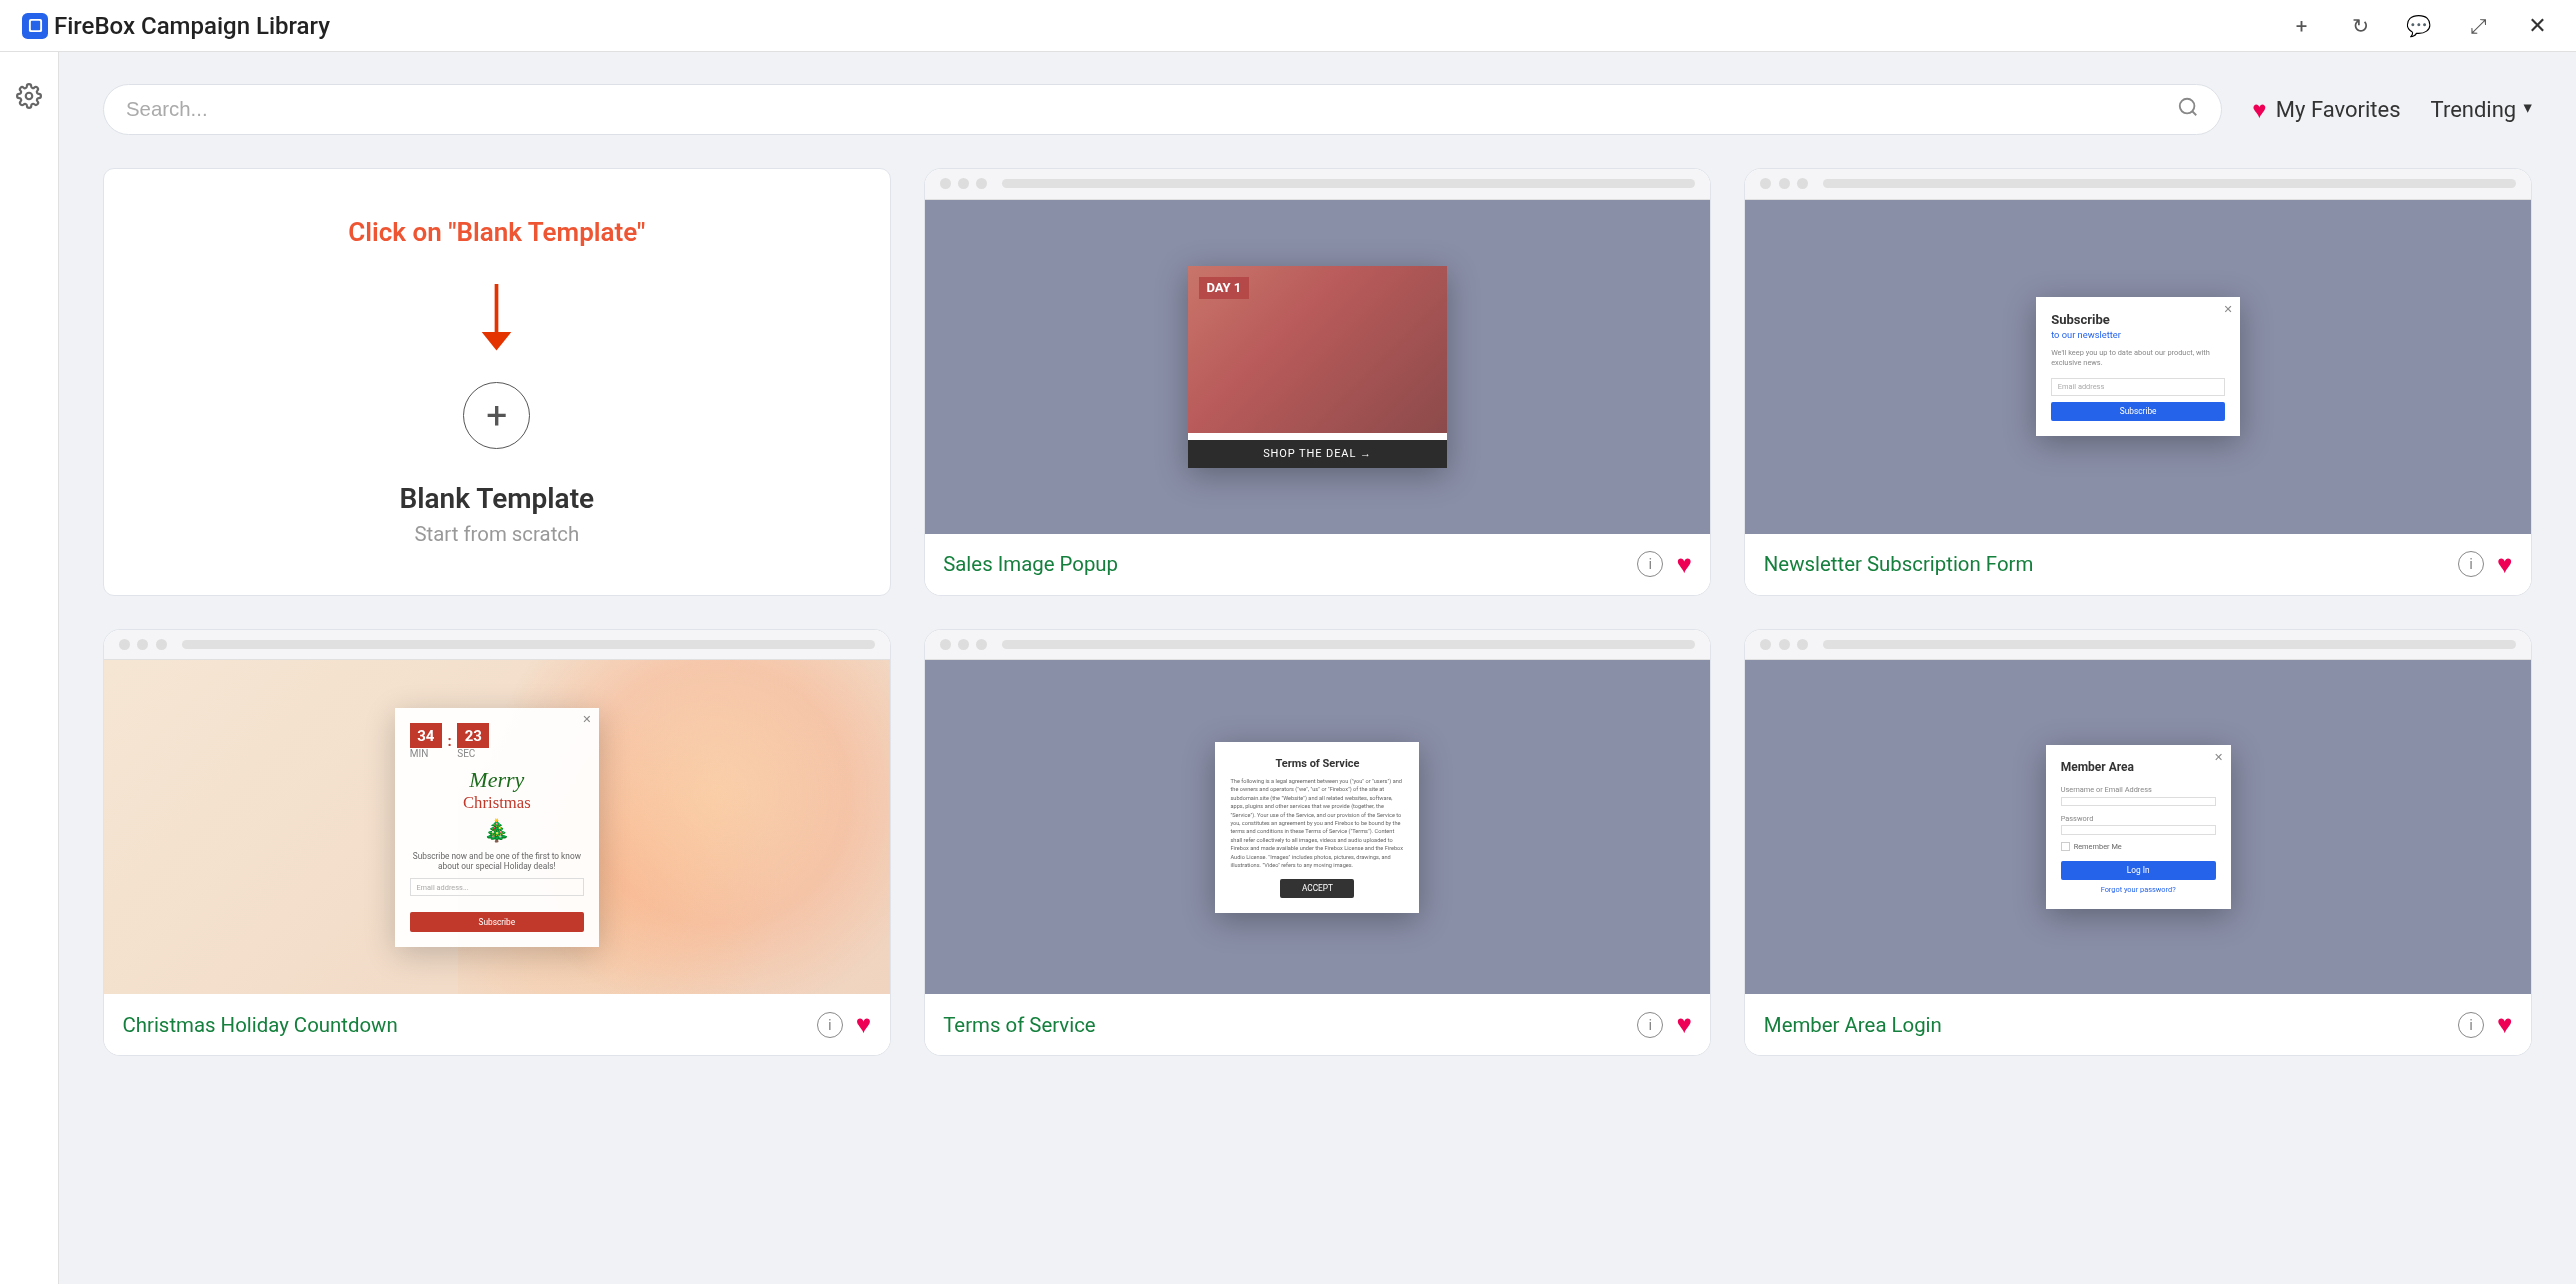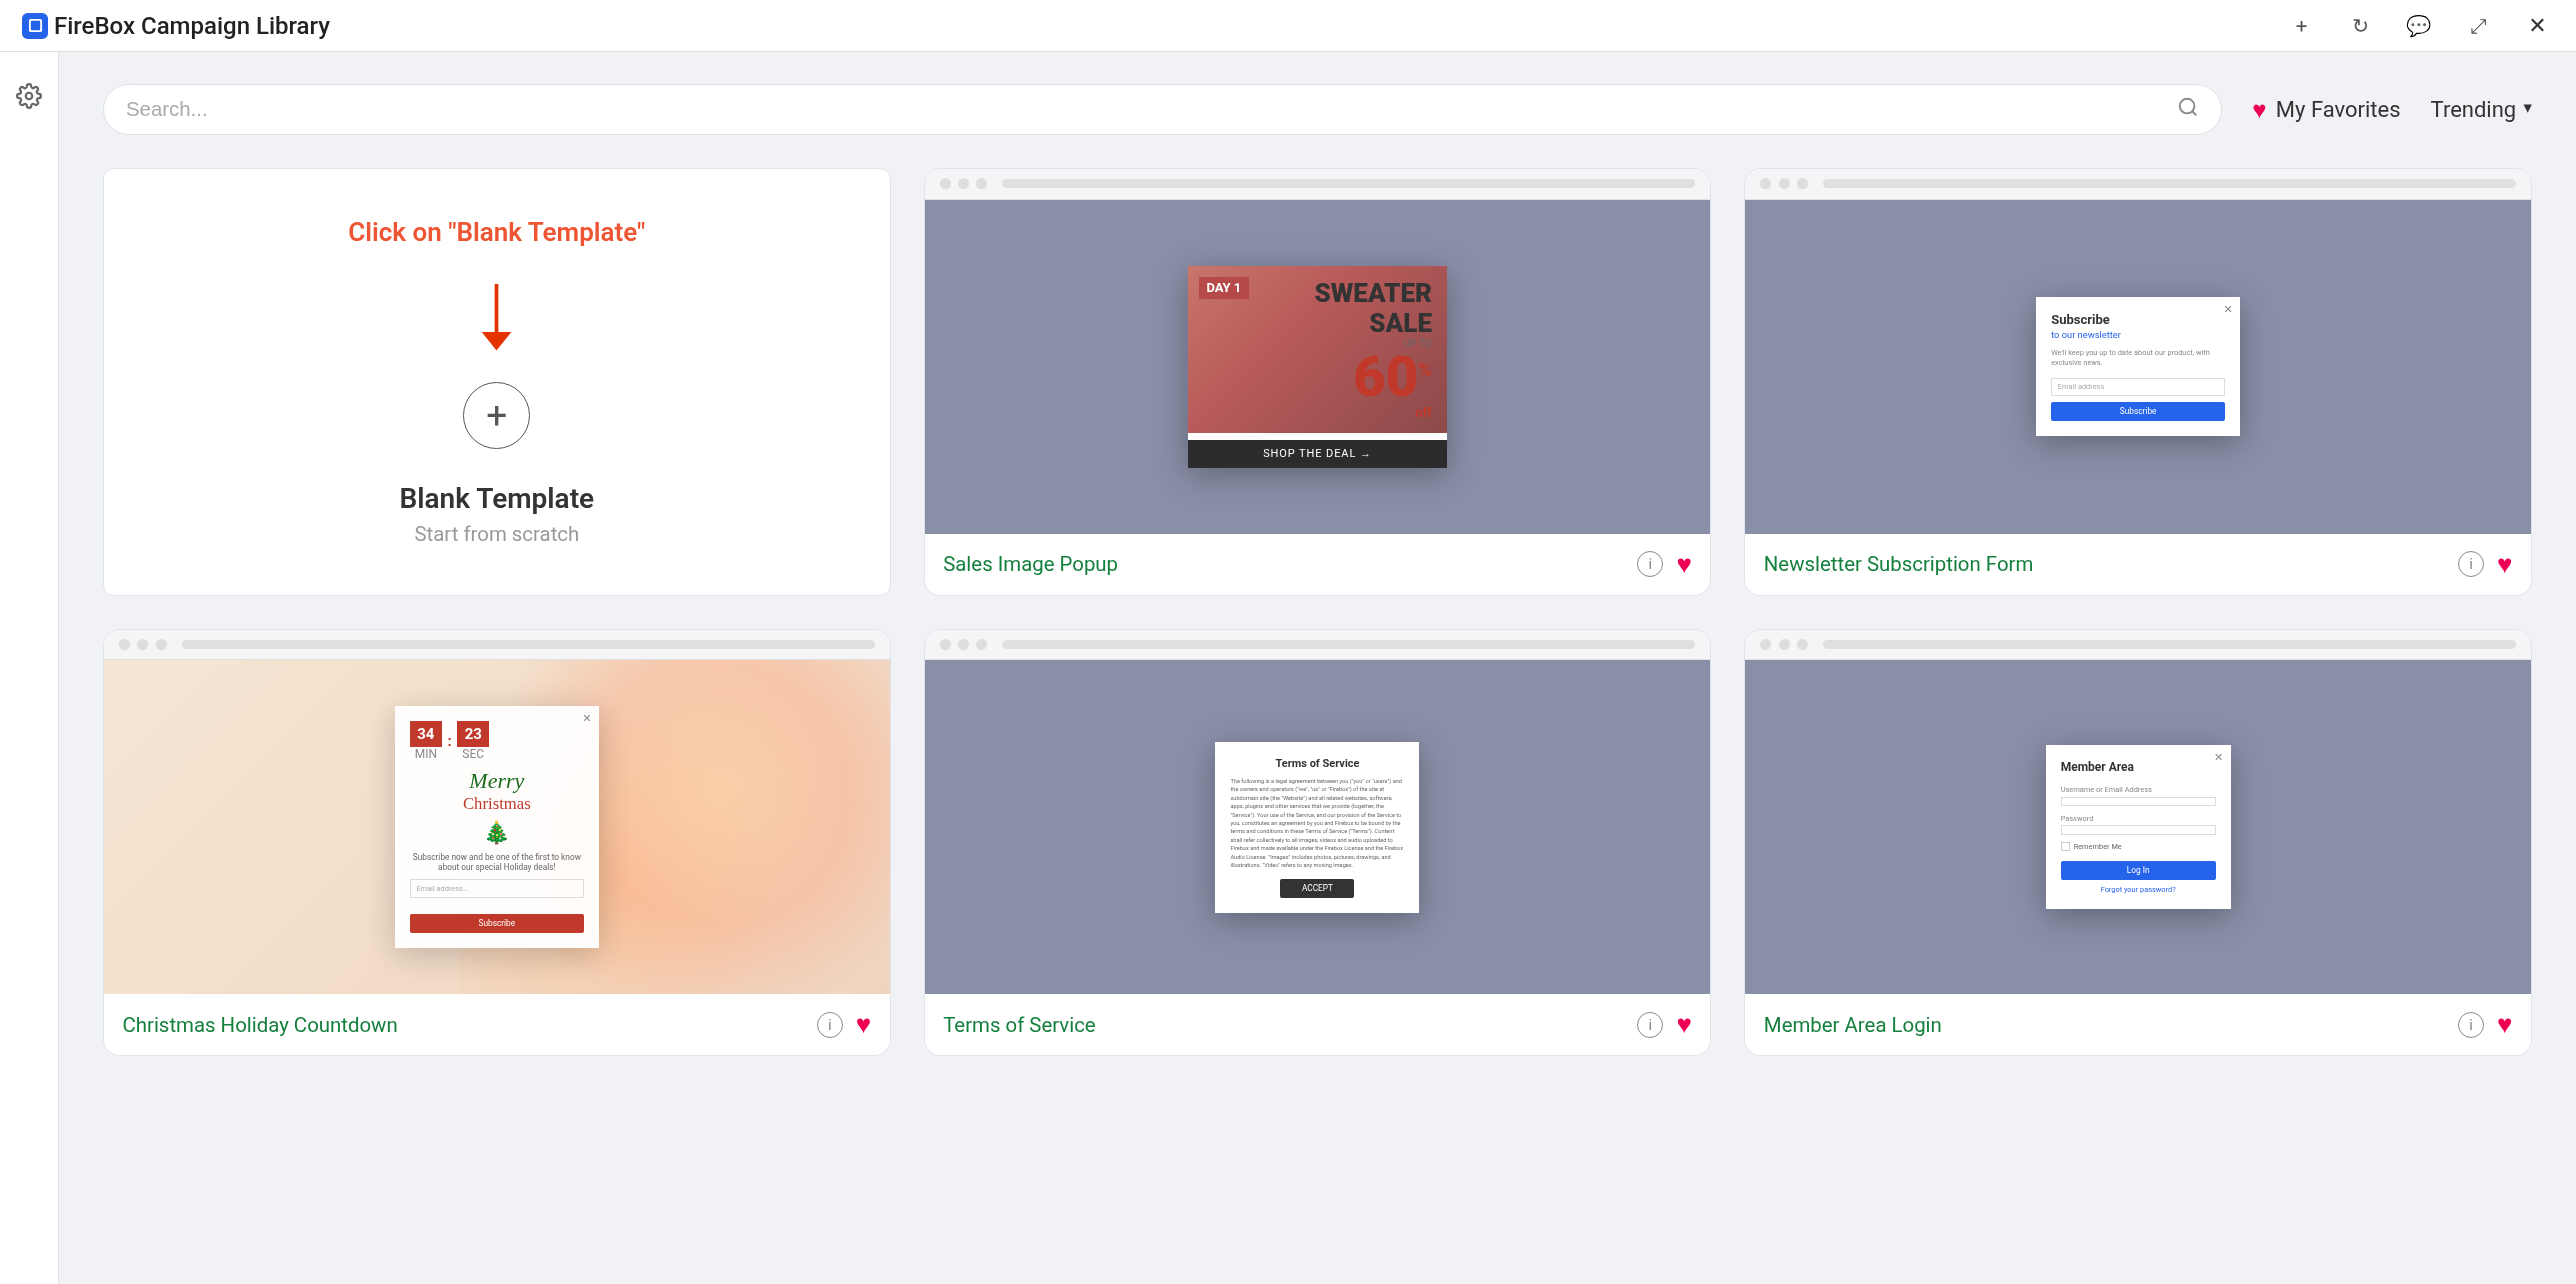--- a/index.html
+++ b/index.html
@@ -450,23 +450,22 @@
       font-size: 15px;
       font-weight: bold;
     }
     .timer-sep {
       color: #c0392b;
       font-size: 15px;
       font-weight: bold;
       align-self: center;
     }
     .timer-label {
-      font-size: 12px;
+      font-size: 10px;
       color: #888;
-      text-align: center;
     }
     .christmas-title {
       font-family: Georgia, serif;
       font-size: 16.7px;
       color: #c0392b;
       text-align: center;
       margin-bottom: 5.6px;
     }
     .christmas-merry {
       font-family: Georgia, serif;
@@ -690,26 +689,20 @@
         <div class="card-browser-bar">
           <div class="browser-dot"></div>
           <div class="browser-dot"></div>
           <div class="browser-dot"></div>
           <div class="browser-bar-line"></div>
         </div>
         <div class="card-preview sweater-preview">
           <div class="sweater-popup">
             <div class="sweater-popup-img">
               <div class="sweater-day">DAY 1</div>
-              <div class="sweater-text">
-                <div class="sweater-sale-title">SWEATER<br>SALE</div>
-                <div class="sweater-sale-sub">UP TO</div>
-                <div class="sweater-pct">60<sup style="font-size:18.5px">%</sup></div>
-                <div class="sweater-off">off</div>
-              </div>
             </div>
             <div class="sweater-btn">SHOP THE DEAL →</div>
           </div>
         </div>
         <div class="card-footer">
           <span class="card-name">Sales Image Popup</span>
           <div class="card-actions">
             <div class="info-icon">i</div>
             <span class="heart-filled">♥</span>
           </div>

